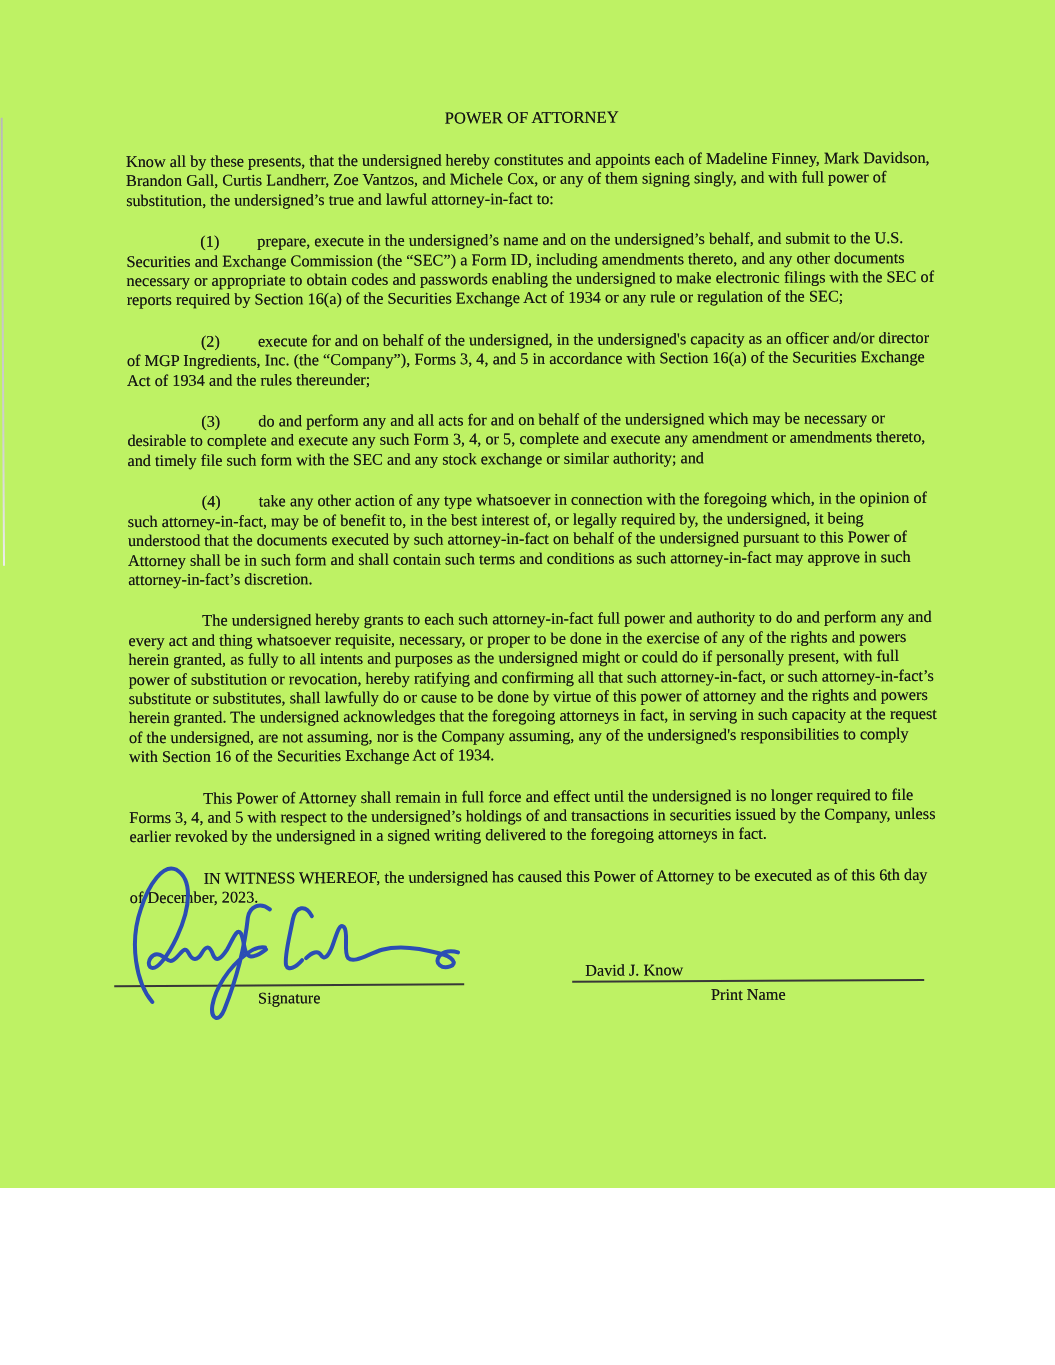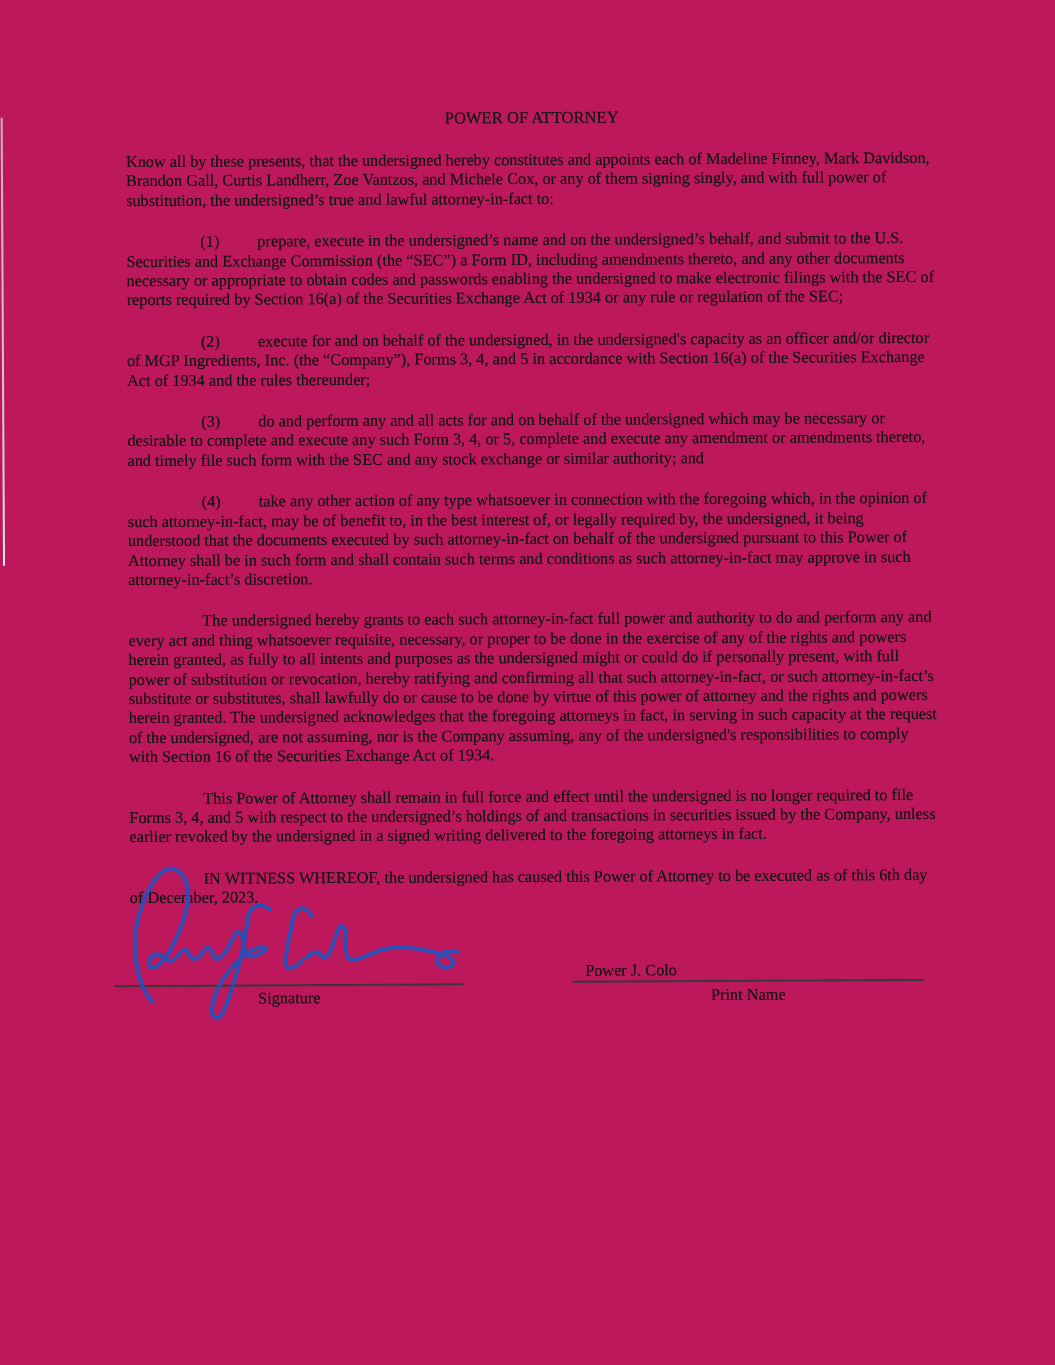--- a/index.html
+++ b/index.html
@@ -1,19 +1,19 @@
 <!DOCTYPE html>
 <html><head>
 <meta charset="utf-8">
 <style>
   html,body{margin:0;padding:0;background:#ffffff;}
   .page{
     position:relative;
-    width:1055px;height:1365px;
-    background:#be185d;
+    width:1055px;height:1188px;
+    background:#bef264;
     font-family:"Liberation Serif", serif;
     color:#141414;
     overflow:hidden;
   }
   .skew{
     position:absolute;left:0;top:0;width:1055px;height:1365px;
     transform:rotate(-0.3deg);
     transform-origin:530px 560px;
   }
   .scan-edge{
@@ -80,21 +80,21 @@
       <p class="para indented">The undersigned hereby grants to each such attorney-in-fact full power and authority to do and perform any and every act and thing whatsoever requisite, necessary, or proper to be done in the exercise of any of the rights and powers herein granted, as fully to all intents and purposes as the undersigned might or could do if personally present, with full power of substitution or revocation, hereby ratifying and confirming all that such attorney-in-fact, or such attorney-in-fact’s substitute or substitutes, shall lawfully do or cause to be done by virtue of this power of attorney and the rights and powers herein granted.  The undersigned acknowledges that the foregoing attorneys in fact, in serving in such capacity at the request of the undersigned, are not assuming, nor is the Company assuming, any of the undersigned's responsibilities to comply with Section 16 of the Securities Exchange Act of 1934.</p>
 
       <p class="para indented">This Power of Attorney shall remain in full force and effect until the undersigned is no longer required to file Forms 3, 4, and 5 with respect to the undersigned’s holdings of and transactions in securities issued by the Company, unless earlier revoked by the undersigned in a signed writing delivered to the foregoing attorneys in fact.</p>
 
       <p class="para indented">IN WITNESS WHEREOF, the undersigned has caused this Power of Attorney to be executed as of this 6th day of December, 2023.</p>
     </div>
 
     <div class="sig-line left"></div>
     <div class="sig-label signature">Signature</div>
 
-    <div class="print-name-value">Power J. Colo</div>
+    <div class="print-name-value">David J. Know</div>
     <div class="sig-line right"></div>
     <div class="sig-label printname">Print Name</div>
 
     <div class="handwritten">
       <svg viewBox="0 0 372 178" xmlns="http://www.w3.org/2000/svg">
         <g fill="none" stroke="#2b4db4" stroke-width="4" stroke-linecap="round" stroke-linejoin="round">
 
           <path d="M 52 147
                    C 36 128, 29 88, 41 54
                    C 49 29, 64 8, 77 15

